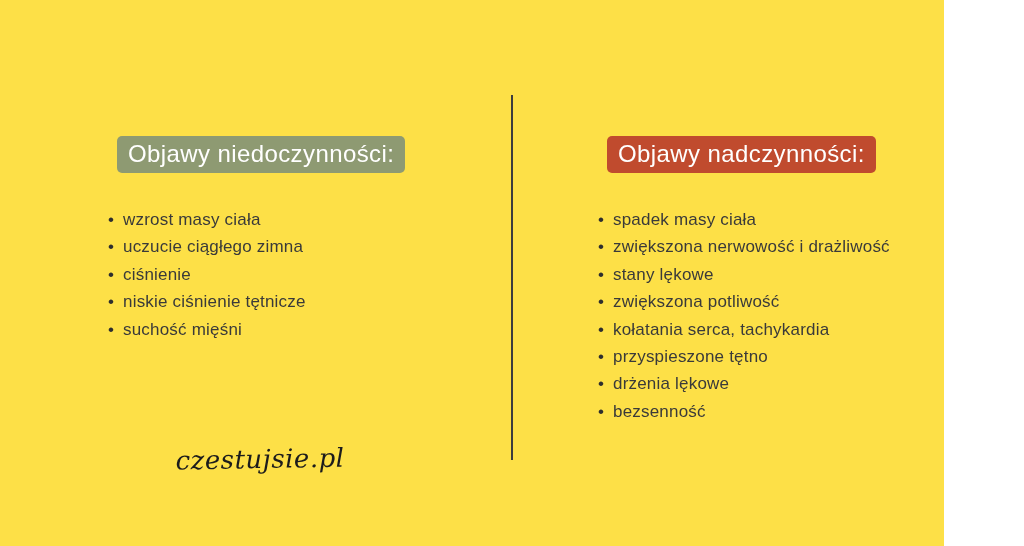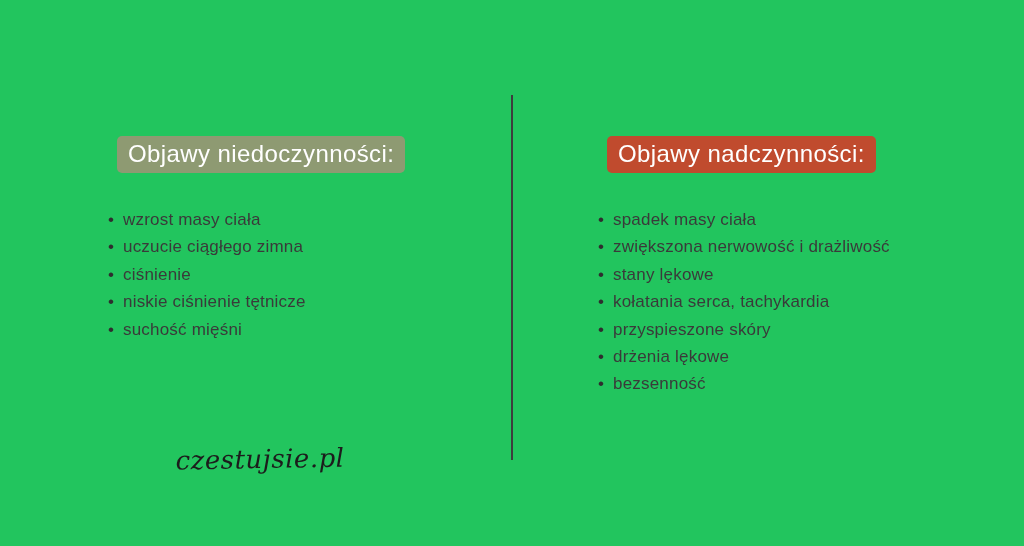--- a/index.html
+++ b/index.html
@@ -2,23 +2,23 @@
 <html><head>
 <meta charset="utf-8">
 <style>
   html, body {
     margin: 0;
     padding: 0;
     background: #ffffff;
   }
   .canvas {
     position: relative;
-    width: 1024px;
+    width: 944px;
     height: 546px;
-    background: #22c55e;
+    background: #fde047;
     font-family: "Liberation Sans", sans-serif;
     overflow: hidden;
   }
   .divider {
     position: absolute;
     left: 511px;
     top: 95px;
     width: 2px;
     height: 365px;
     background: #3d3d3d;
@@ -93,22 +93,23 @@
       <li>suchość mięśni</li>
     </ul>
   </section>
 
   <section class="column right">
     <h2 class="col-header" style="background-color: rgb(192, 75, 46); color: rgb(255, 255, 255); text-align: center;">Objawy nadczynności:</h2>
     <ul class="symptom-list">
       <li>spadek masy ciała</li>
       <li>zwiększona nerwowość i drażliwość</li>
       <li>stany lękowe</li>
+      <li>zwiększona potliwość</li>
       <li>kołatania serca, tachykardia</li>
-      <li>przyspieszone skóry</li>
+      <li>przyspieszone tętno</li>
       <li>drżenia lękowe</li>
       <li>bezsenność</li>
     </ul>
   </section>
 
   <div class="logo">czestujsie.pl</div>
 
 </div>
 
 </body></html>

